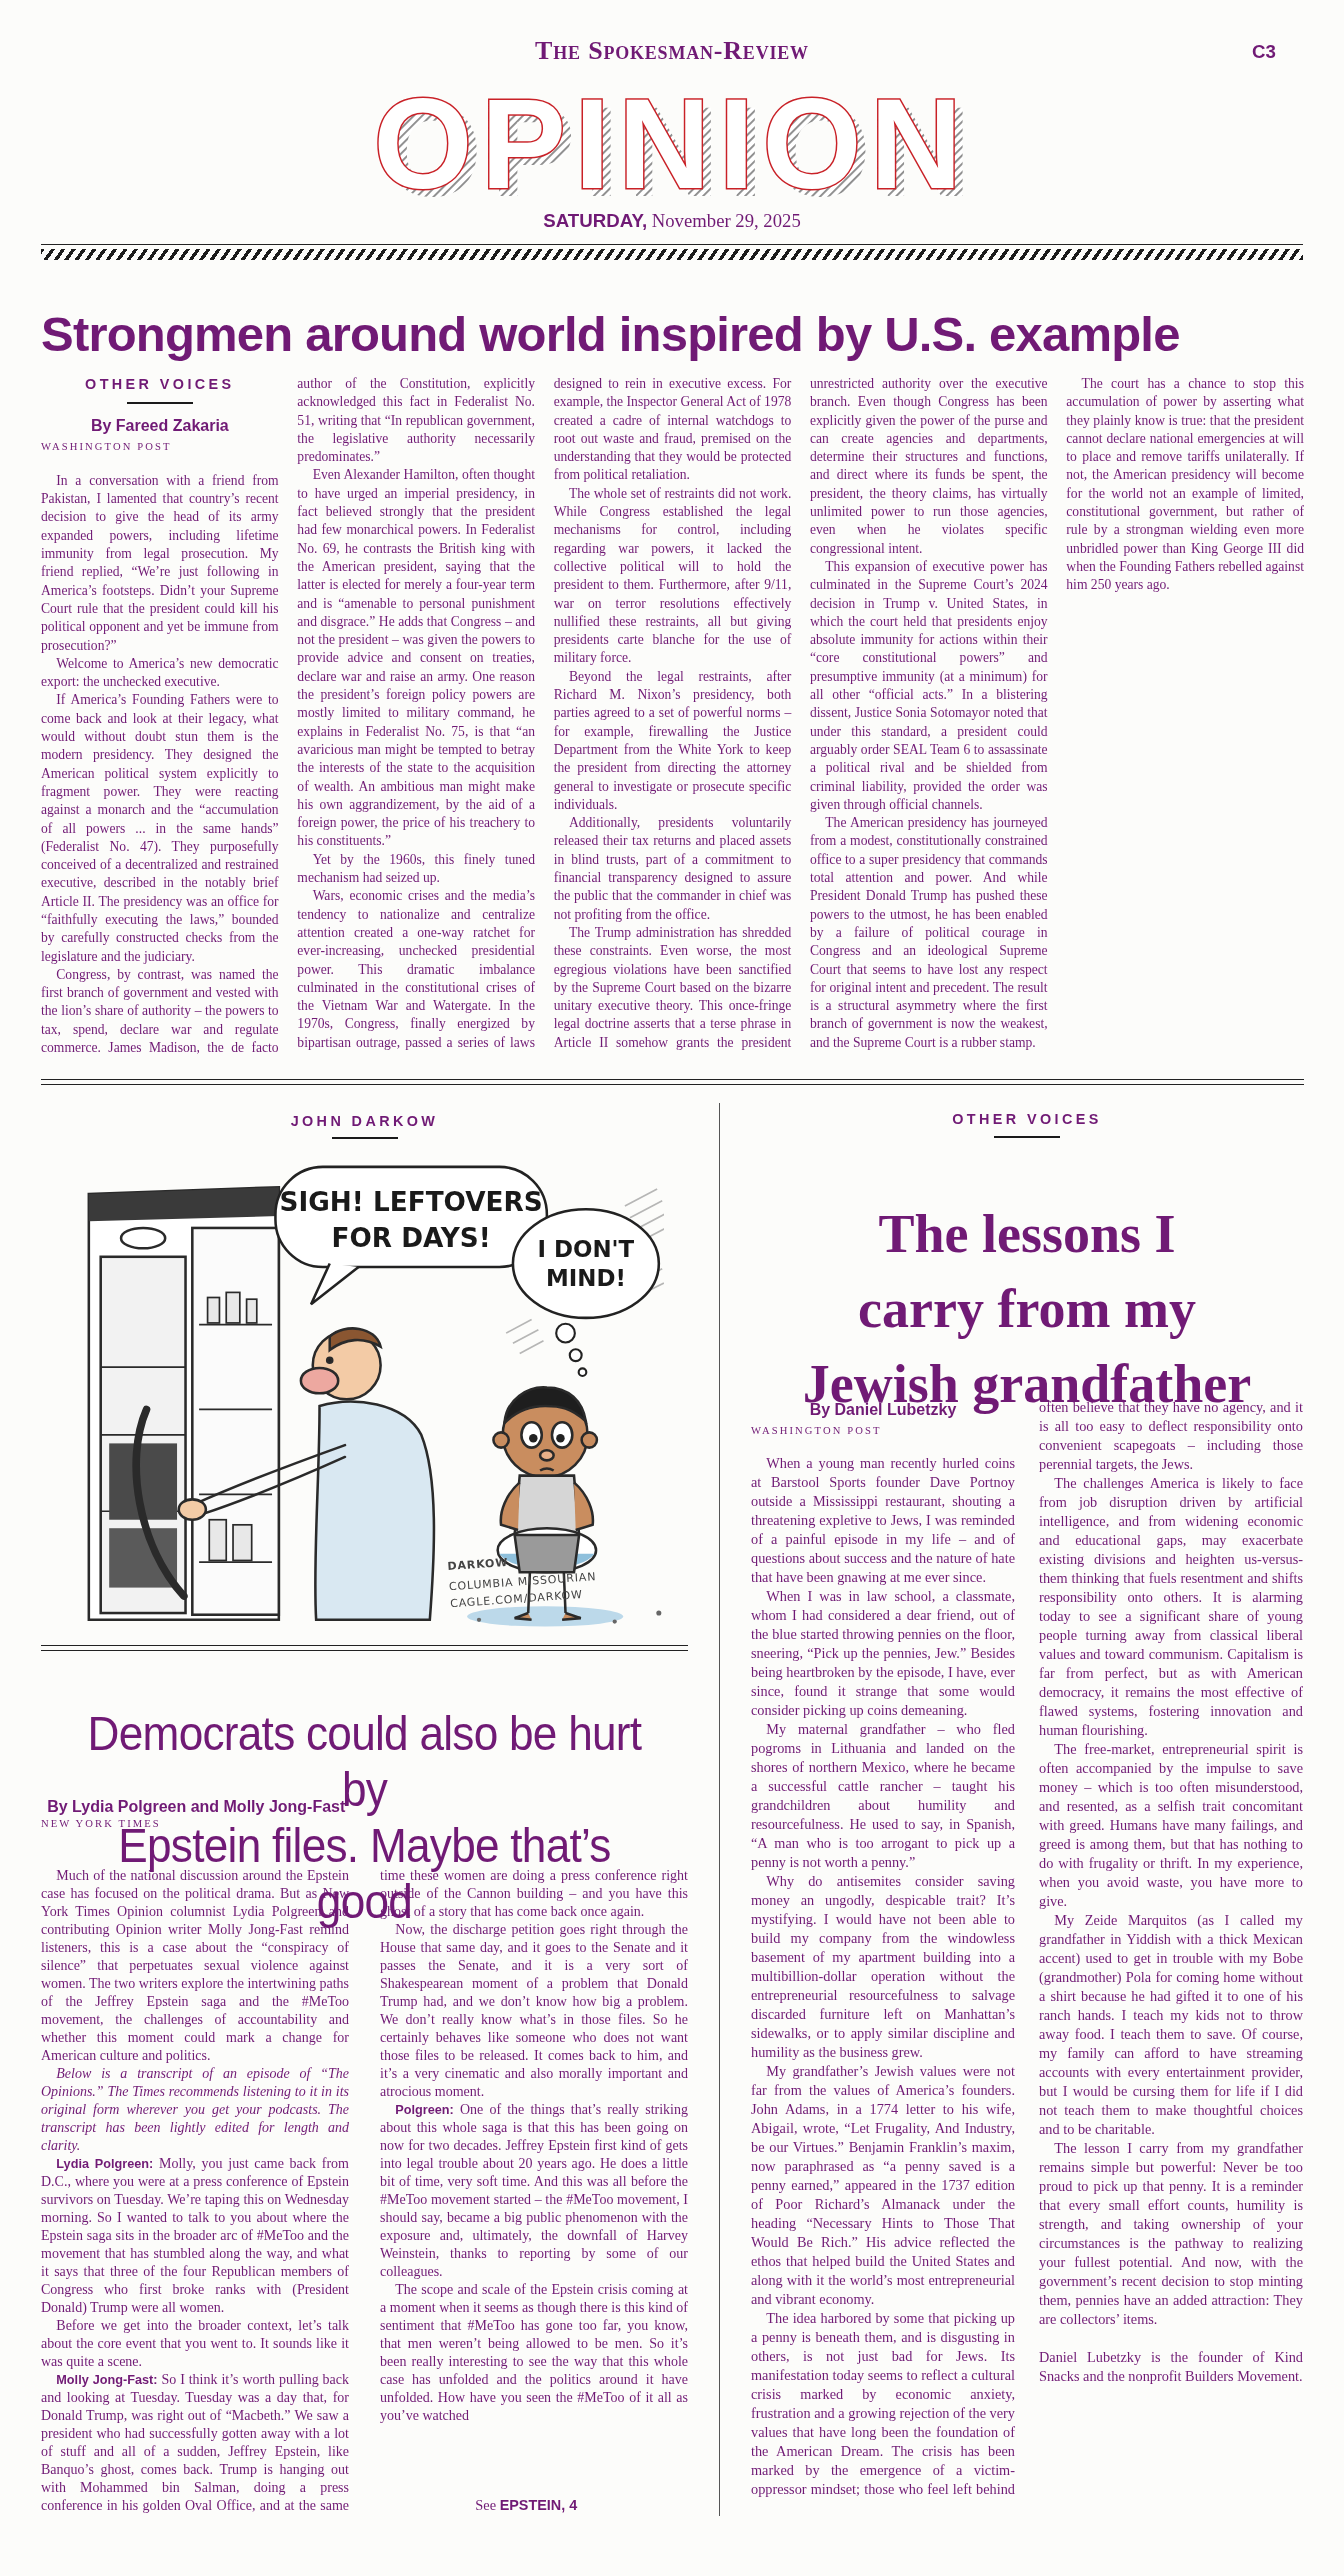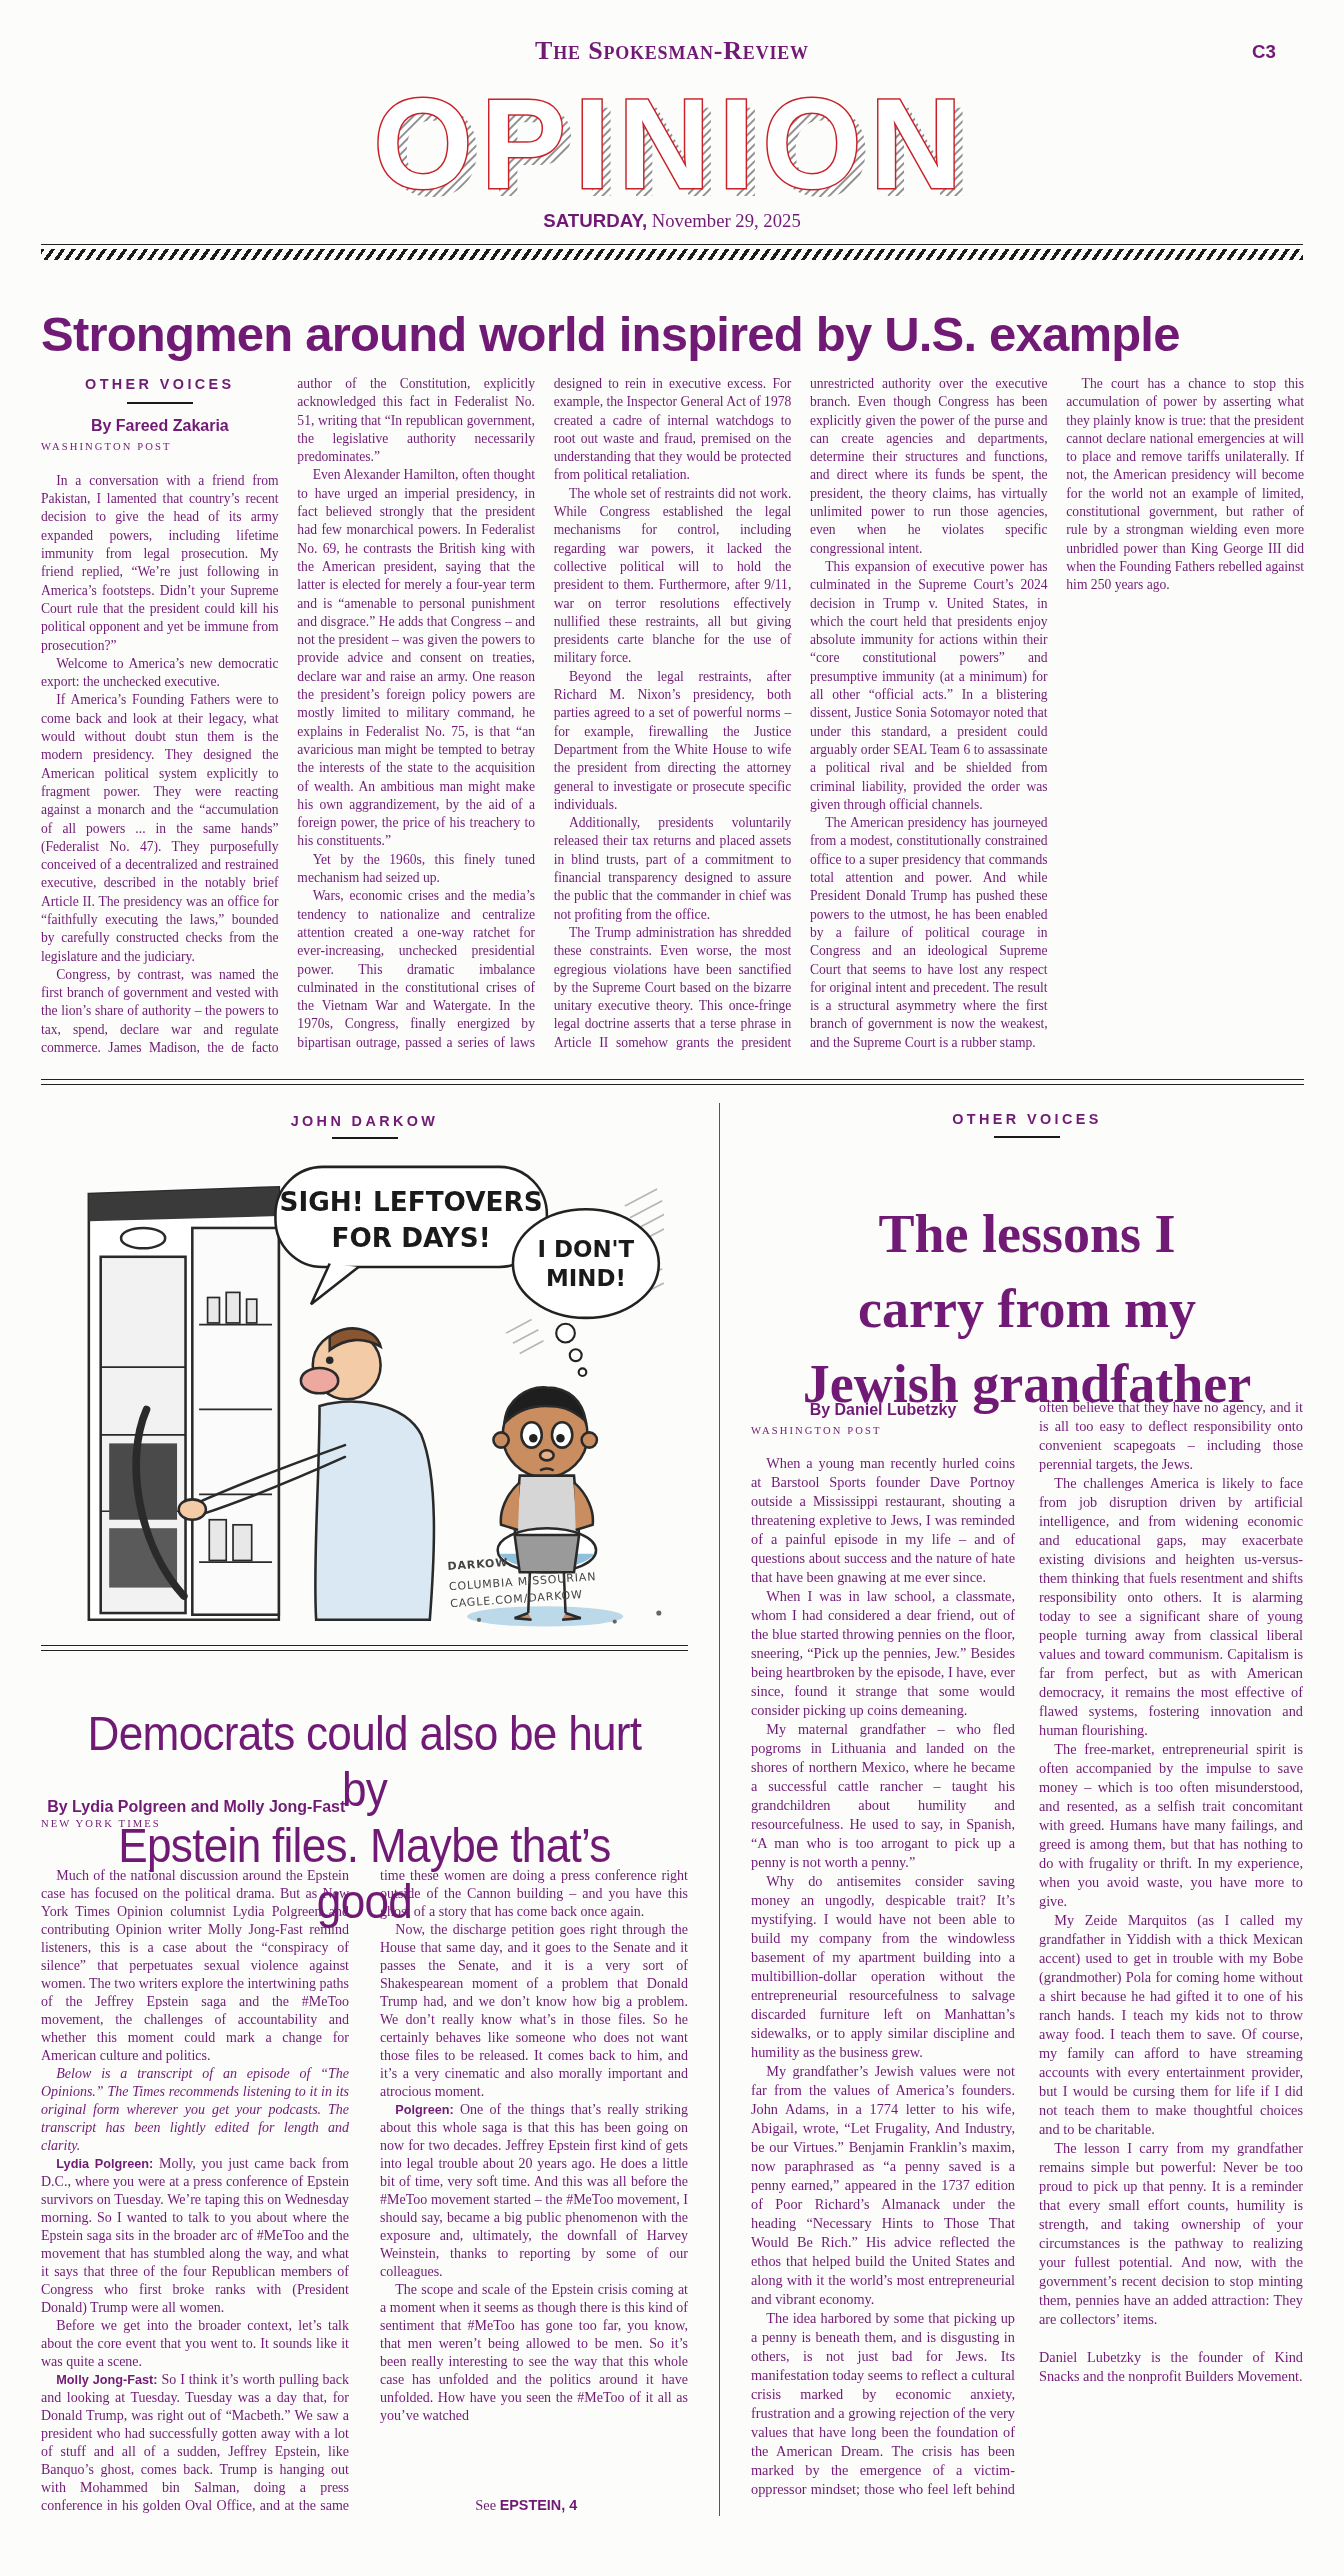--- a/index.html
+++ b/index.html
@@ -107,21 +107,21 @@
     </div>
     <div>
         <p>In a conversation with a friend from Pakistan, I lamented that country’s recent decision to give the head of its army expanded powers, including lifetime immunity from legal prosecution. My friend replied, “We’re just following in America’s footsteps. Didn’t your Supreme Court rule that the president could kill his political opponent and yet be immune from prosecution?”</p>
         <p>Welcome to America’s new democratic export: the unchecked executive.</p>
         <p>If America’s Founding Fathers were to come back and look at their legacy, what would without doubt stun them is the modern presidency. They designed the American political system explicitly to fragment power. They were reacting against a monarch and the “accumulation of all powers ... in the same hands” (Federalist No. 47). They purposefully conceived of a decentralized and restrained executive, described in the notably brief Article II. The presidency was an office for “faithfully executing the laws,” bounded by carefully constructed checks from the legislature and the judiciary.</p>
         <p>Congress, by contrast, was named the first branch of government and vested with the lion’s share of authority – the powers to tax, spend, declare war and regulate commerce. James Madison, the de facto author of the Constitution, explicitly acknowledged this fact in Federalist No. 51, writing that “In republican government, the legislative authority necessarily predominates.”</p>
         <p>Even Alexander Hamilton, often thought to have urged an imperial presidency, in fact believed strongly that the president had few monarchical powers. In Federalist No. 69, he contrasts the British king with the American president, saying that the latter is elected for merely a four-year term and is “amenable to personal punishment and disgrace.” He adds that Congress – and not the president – was given the powers to provide advice and consent on treaties, declare war and raise an army. One reason the president’s foreign policy powers are mostly limited to military command, he explains in Federalist No. 75, is that “an avaricious man might be tempted to betray the interests of the state to the acquisition of wealth. An ambitious man might make his own aggrandizement, by the aid of a foreign power, the price of his treachery to his constituents.”</p>
         <p>Yet by the 1960s, this finely tuned mechanism had seized up.</p>
         <p>Wars, economic crises and the media’s tendency to nationalize and centralize attention created a one-way ratchet for ever-increasing, unchecked presidential power. This dramatic imbalance culminated in the constitutional crises of the Vietnam War and Watergate. In the 1970s, Congress, finally energized by bipartisan outrage, passed a series of laws designed to rein in executive excess. For example, the Inspector General Act of 1978 created a cadre of internal watchdogs to root out waste and fraud, premised on the understanding that they would be protected from political retaliation.</p>
         <p>The whole set of restraints did not work. While Congress established the legal mechanisms for control, including regarding war powers, it lacked the collective political will to hold the president to them. Furthermore, after 9/11, war on terror resolutions effectively nullified these restraints, all but giving presidents carte blanche for the use of military force.</p>
-        <p>Beyond the legal restraints, after Richard M. Nixon’s presidency, both parties agreed to a set of powerful norms – for example, firewalling the Justice Department from the White House to wife the president from directing the attorney general to investigate or prosecute specific individuals.</p>
+        <p>Beyond the legal restraints, after Richard M. Nixon’s presidency, both parties agreed to a set of powerful norms – for example, firewalling the Justice Department from the White York to keep the president from directing the attorney general to investigate or prosecute specific individuals.</p>
         <p>Additionally, presidents voluntarily released their tax returns and placed assets in blind trusts, part of a commitment to financial transparency designed to assure the public that the commander in chief was not profiting from the office.</p>
         <p>The Trump administration has shredded these constraints. Even worse, the most egregious violations have been sanctified by the Supreme Court based on the bizarre unitary executive theory. This once-fringe legal doctrine asserts that a terse phrase in Article II somehow grants the president unrestricted authority over the executive branch. Even though Congress has been explicitly given the power of the purse and can create agencies and departments, determine their structures and functions, and direct where its funds be spent, the president, the theory claims, has virtually unlimited power to run those agencies, even when he violates specific congressional intent.</p>
         <p>This expansion of executive power has culminated in the Supreme Court’s 2024 decision in Trump v. United States, in which the court held that presidents enjoy absolute immunity for actions within their “core constitutional powers” and presumptive immunity (at a minimum) for all other “official acts.” In a blistering dissent, Justice Sonia Sotomayor noted that under this standard, a president could arguably order SEAL Team 6 to assassinate a political rival and be shielded from criminal liability, provided the order was given through official channels.</p>
         <p>The American presidency has journeyed from a modest, constitutionally constrained office to a super presidency that commands total attention and power. And while President Donald Trump has pushed these powers to the utmost, he has been enabled by a failure of political courage in Congress and an ideological Supreme Court that seems to have lost any respect for original intent and precedent. The result is a structural asymmetry where the first branch of government is now the weakest, and the Supreme Court is a rubber stamp.</p>
         <p>The court has a chance to stop this accumulation of power by asserting what they plainly know is true: that the president cannot declare national emergencies at will to place and remove tariffs unilaterally. If not, the American presidency will become for the world not an example of limited, constitutional government, but rather of rule by a strongman wielding even more unbridled power than King George III did when the Founding Fathers rebelled against him 250 years ago.</p>
       </div>
   </div>
 
   <div class="double-rule" style="top:1079px;left:41px;width:1263px"></div>
   <div class="vert-rule"></div>

